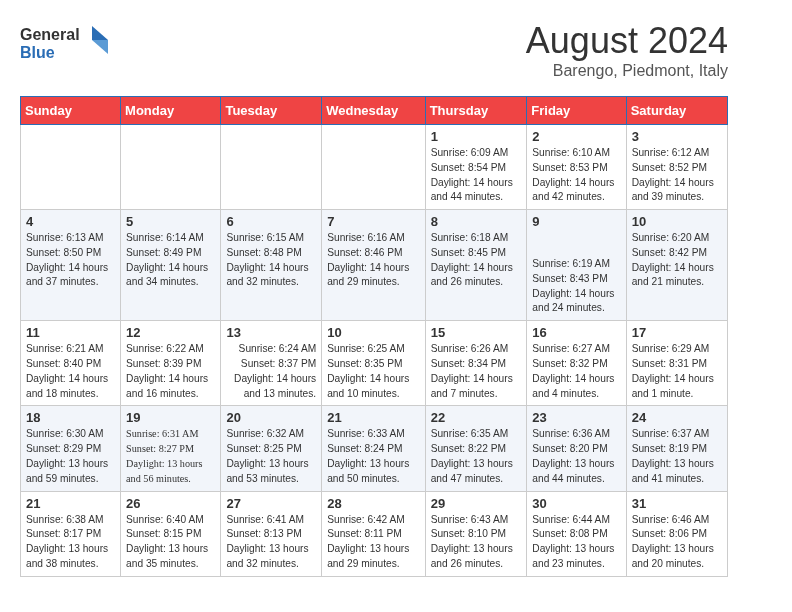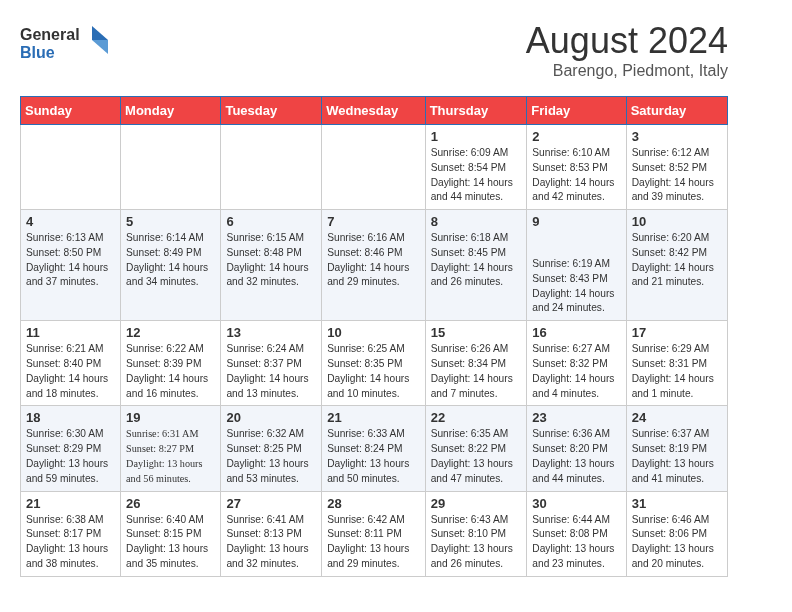--- a/index.html
+++ b/index.html
@@ -201,21 +201,21 @@
           </td>
           <td>
             <span class="day-number">12</span>
             <div class="day-info" style="white-space: pre-line;">Sunrise: 6:22 AM
 Sunset: 8:39 PM
 Daylight: 14 hours
 and 16 minutes.</div>
           </td>
           <td>
             <span class="day-number">13</span>
-            <div class="day-info" style="white-space: pre-line;">Sunrise: 6:24 AM
+            <div class="day-info" style="white-space: pre-line; text-align: right;">Sunrise: 6:24 AM
 Sunset: 8:37 PM
 Daylight: 14 hours
 and 13 minutes.</div>
           </td>
           <td>
             <span class="day-number">10</span>
             <div class="day-info" style="white-space: pre-line;">Sunrise: 6:25 AM
 Sunset: 8:35 PM
 Daylight: 14 hours
 and 10 minutes.</div>

